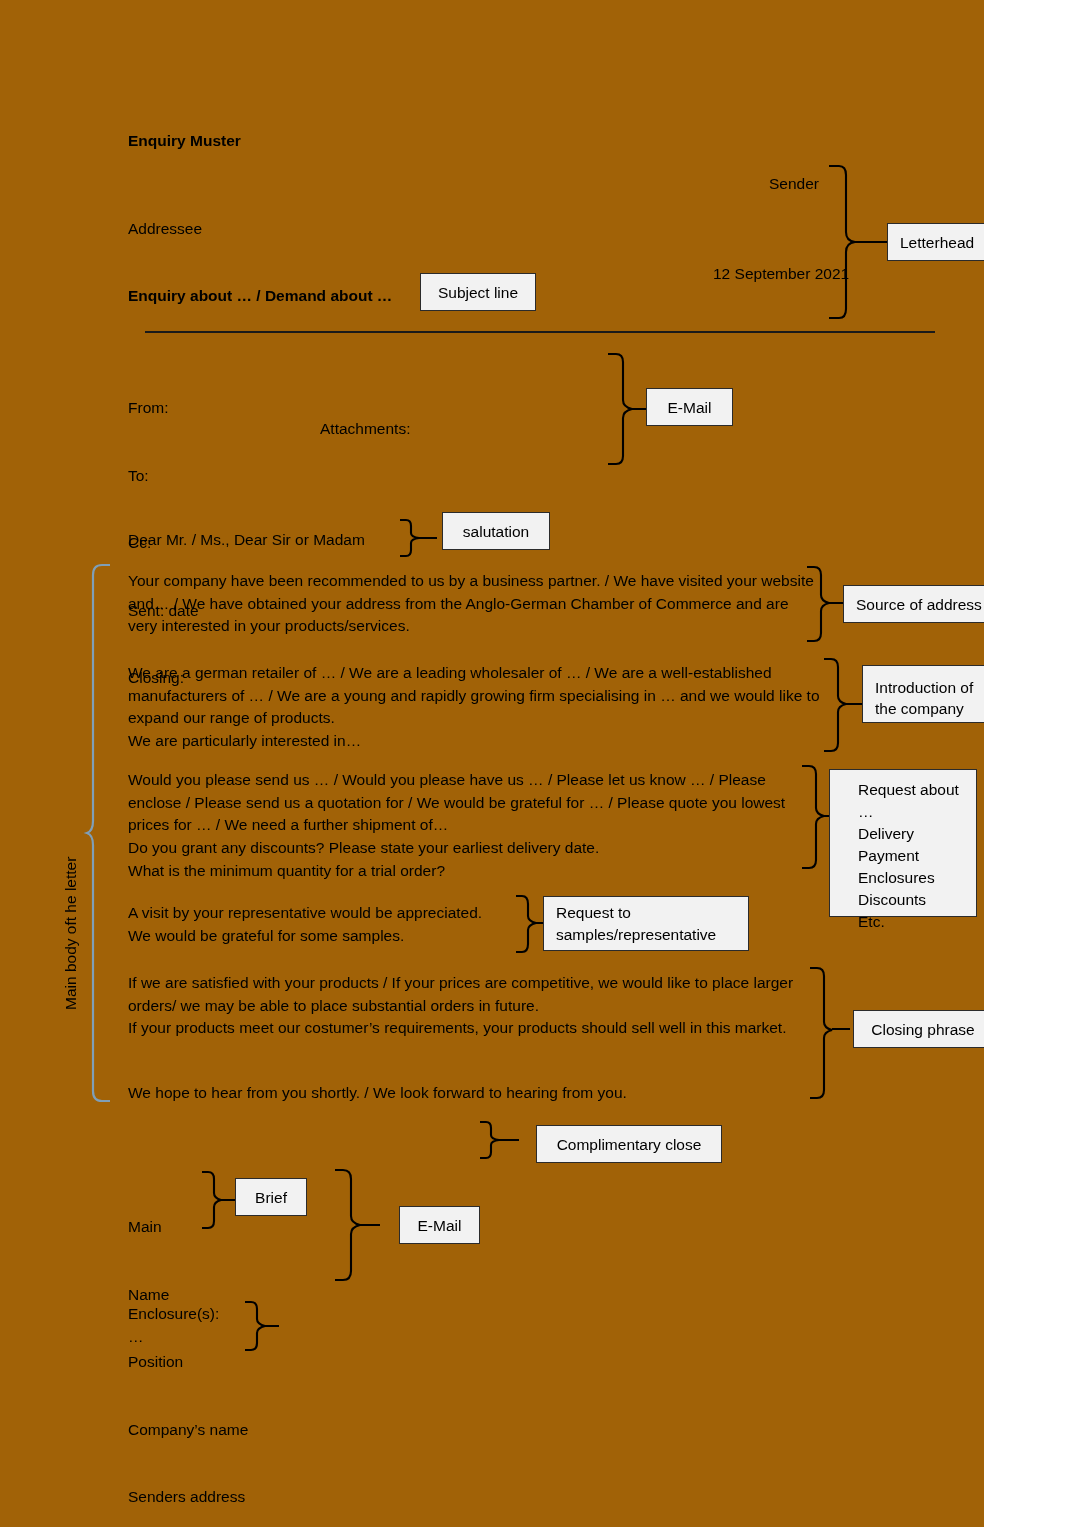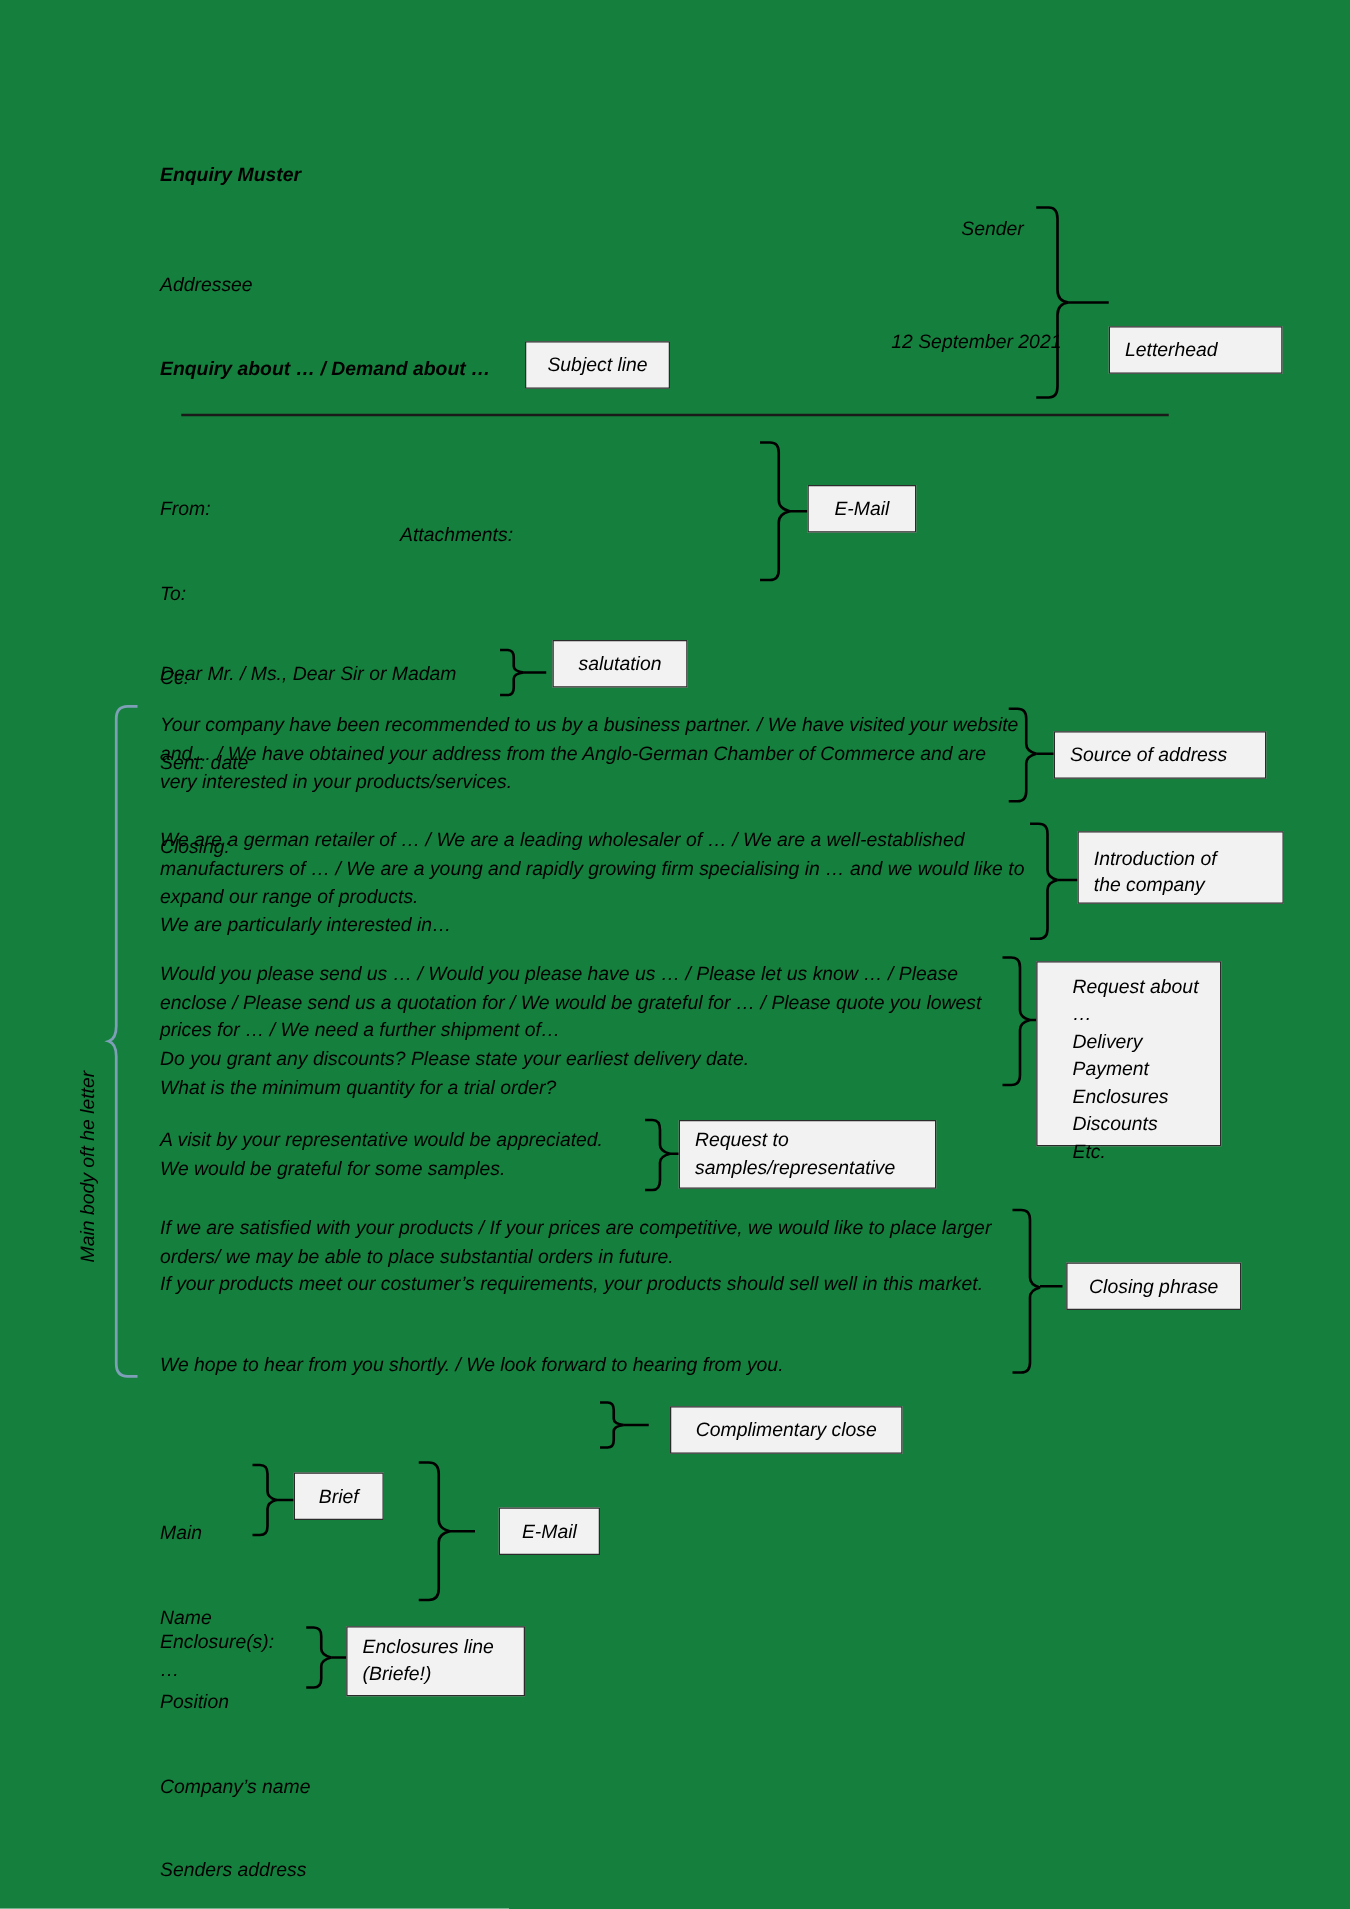--- a/index.html
+++ b/index.html
@@ -6,25 +6,24 @@
     margin: 0;
     padding: 0;
     background: #ffffff;
   }
   body {
     font-family: "Liberation Sans", sans-serif;
     color: #000000;
   }
   #page {
     position: relative;
-    width: 1080px;
+    width: 984px;
     height: 1527px;
-    background: #15803d;
+    background: #a16207;
     overflow: hidden;
-    font-style: italic;
   }
 
   
   .abs { position: absolute; }
 
   
   .txt {
     position: absolute;
     font-size: 15.5px;
     line-height: 22.5px;
@@ -96,21 +95,21 @@
 
   <div class="txt bold" style="left:128px; top:285px;">Enquiry about … / Demand about …</div>
 
   <div class="brace" style="left:827px; top:164px;">
     <svg width="32" height="156" viewBox="0 0 32 156">
       <path d="M2,2 L12,2 Q19,2 19,11 L19,68 Q19,77 28,78 Q19,79 19,88 L19,145 Q19,154 12,154 L2,154" fill="none" stroke="#000" stroke-width="2.1"></path>
     </svg>
   </div>
   <div class="abs" style="left:855px; top:241px; width:32px; height:2px; background:#000;"></div>
 
-  <div class="box" style="left:887px; top:223px; width:139px; height:38px;margin-top:38px;">Letterhead</div>
+  <div class="box" style="left:887px; top:223px; width:139px; height:38px;">Letterhead</div>
 
   <div class="box" style="left:420px; top:273px; width:116px; height:38px; justify-content:center;">Subject line</div>
 
   <div class="rule" style="left:145px; top:331px; width:790px;"></div>
 
   <div class="txt" style="left:128px; top:352px; line-height:22.5px;">
     <span class="multi">From:</span>
     <span class="multi">To:</span>
     <span class="multi">Cc:</span>
     <span class="multi">Sent: date</span>
@@ -254,16 +253,14 @@
   <div class="txt" style="left:128px; top:1303px;">Enclosure(s):</div>
   <div class="txt" style="left:128px; top:1326px;">…</div>
 
   <div class="brace" style="left:243px; top:1300px;">
     <svg width="26" height="54" viewBox="0 0 26 54">
       <path d="M2,2 L8,2 Q14,2 14,9 L14,19 Q14,24 22,26 Q14,28 14,33 L14,43 Q14,50 8,50 L2,50" fill="none" stroke="#000" stroke-width="2.1"></path>
     </svg>
   </div>
   <div class="abs" style="left:265px; top:1325px; width:14px; height:2px; background:#000;"></div>
 
-  <div class="box" style="left:277px; top:1301px; width:143px; height:56px; white-space:pre-line; line-height:22px;">Enclosures line
-(Briefe!)</div>
 
 </div>
 
 </body></html>

